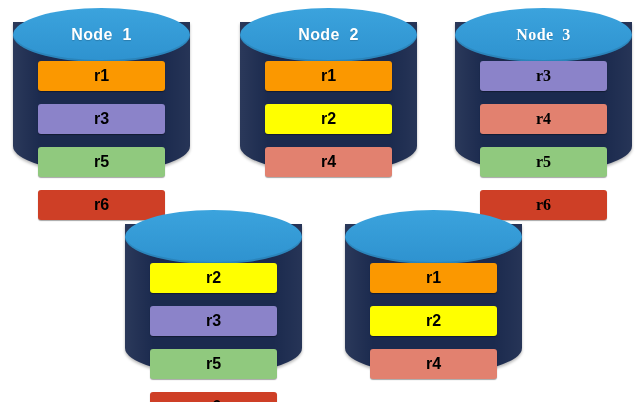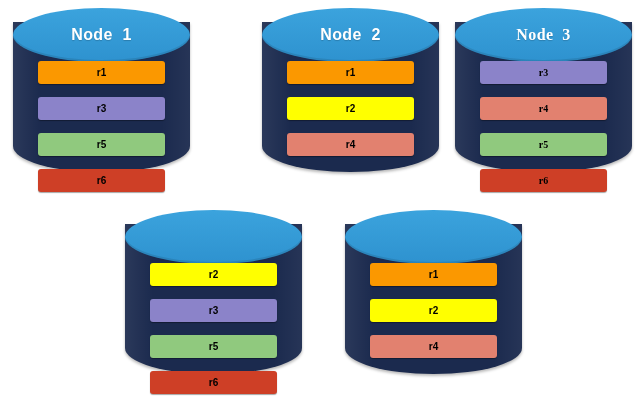--- a/index.html
+++ b/index.html
@@ -82,28 +82,28 @@
 
   
   .records {
     position: absolute;
     left: 25px;
     top: 53px;
     width: 127px;
   }
   .record {
     position: relative;
-    height: 23px;
+    height: 30px;
     margin-bottom: 13px;
     border-radius: 3px;
     display: flex;
     align-items: center;
     justify-content: center;
     color: #000000;
-    font-size: 10px;
+    font-size: 16px;
     font-weight: bold;
     line-height: 1;
     box-shadow: 0 1px 1px rgba(0,0,0,0.35);
   }
   .record:last-child { margin-bottom: 0; }
 </style>
 </head>
 <body style="background: rgb(255, 255, 255);">
 
 <div id="diagram">
@@ -111,21 +111,21 @@
     <div class="cyl-body" style="background: rgb(27, 42, 78);"></div>
     <div class="cyl-top" style="background-color: rgb(51, 153, 214);"></div>
     <div class="cyl-title">Node  1</div>
     <div class="records">
         <div class="record" style="background: rgb(251, 152, 0);">r1</div>
         <div class="record" style="background: rgb(139, 131, 201);">r3</div>
         <div class="record" style="background: rgb(144, 201, 126);">r5</div>
         <div class="record" style="background: rgb(206, 63, 38);">r6</div>
       </div>
   </div>
-    <div class="node" style="left: 240px; top: 8px; margin-left: 22px;">
+    <div class="node" style="left: 240px; top: 8px;">
     <div class="cyl-body" style="background: rgb(27, 42, 78);"></div>
     <div class="cyl-top" style="background-color: rgb(51, 153, 214);"></div>
     <div class="cyl-title">Node  2</div>
     <div class="records">
         <div class="record" style="background: rgb(251, 152, 0);">r1</div>
         <div class="record" style="background: rgb(255, 255, 0);">r2</div>
         <div class="record" style="background: rgb(226, 129, 111);">r4</div>
       </div>
   </div>
     <div class="node" style="left: 455px; top: 8px; font-family: Liberation Serif, serif;">

